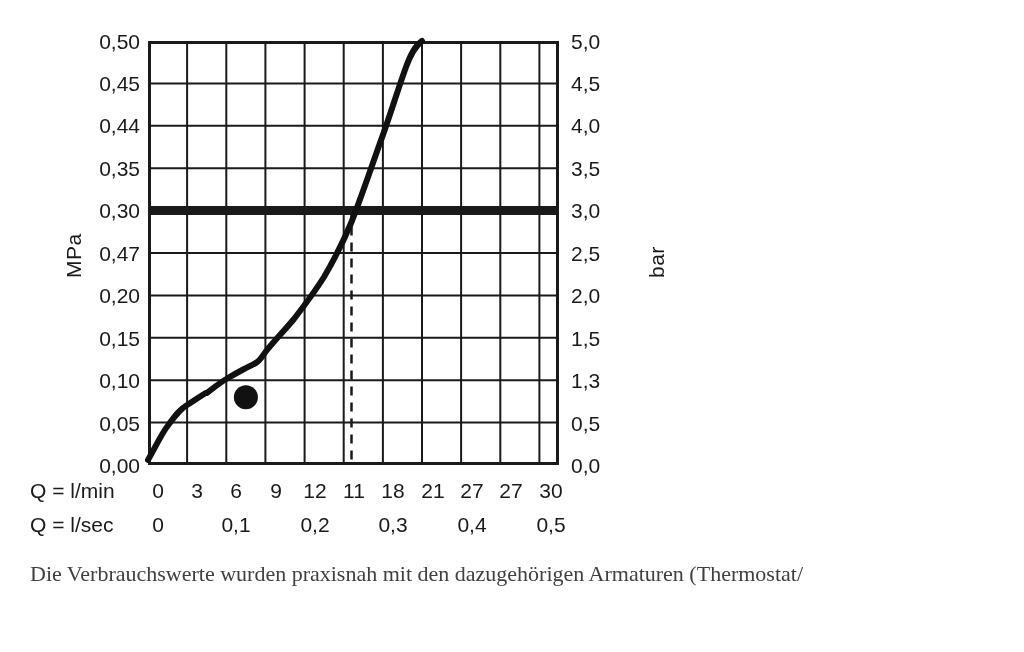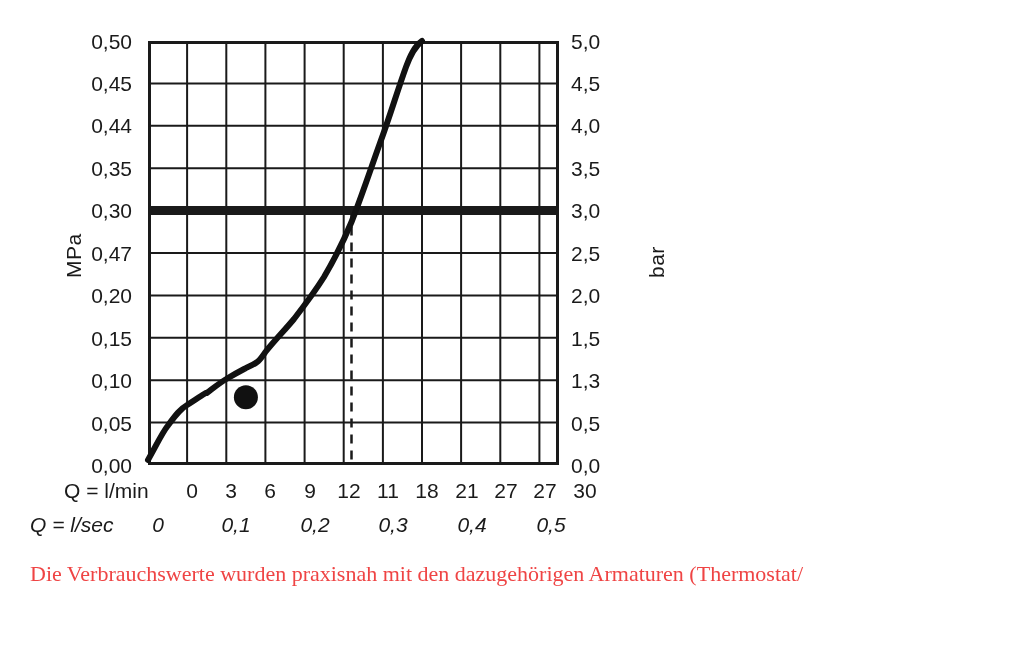--- a/index.html
+++ b/index.html
@@ -50,21 +50,21 @@
     overflow: visible;
   }
 
   
   .ylabels-left, .ylabels-right {
     position: absolute;
     top: 41px;
     height: 424px;
     width: 70px;
   }
-  .ylabels-left { left: 62px; text-align: right; }
+  .ylabels-left { left: 70px; text-align: right; }
   .ylabels-right { left: 571px; text-align: center; }
 
   .ytick {
     position: absolute;
     font-size: 21px;
     line-height: 21px;
     white-space: nowrap;
   }
   .ylabels-left .ytick { right: 0; }
   .ylabels-right .ytick { left: 0; }
@@ -89,22 +89,22 @@
   }
 
   
   .xrow {
     position: absolute;
     height: 26px;
     font-size: 21px;
     line-height: 26px;
     white-space: nowrap;
   }
-  #xrow1 { left: 30px; top: 478px; width: 600px; margin-left: 34px; }
-  #xrow2 { left: 30px; top: 512px; width: 600px; font-style: italic; }
+  #xrow1 { left: 30px; top: 478px; width: 600px; }
+  #xrow2 { left: 30px; top: 512px; width: 600px; }
 
   .xrow-label {
     position: absolute;
     left: 0;
     top: 0;
   }
   .xtick {
     position: absolute;
     top: 0;
     transform: translateX(-50%);
@@ -113,21 +113,21 @@
 
   
   #caption {
     position: absolute;
     left: 30px;
     top: 558px;
     width: 950px;
     font-family: "Liberation Serif", serif;
     font-size: 22px;
     line-height: 32px;
-    color: #ef4444;
+    color: #404040;
   }
 </style>
 </head>
 <body>
 
 <div id="figure">
 
   <div class="axis-title" id="mpa-title">MPa</div>
 
   <div class="axis-title" id="bar-title">bar</div>

